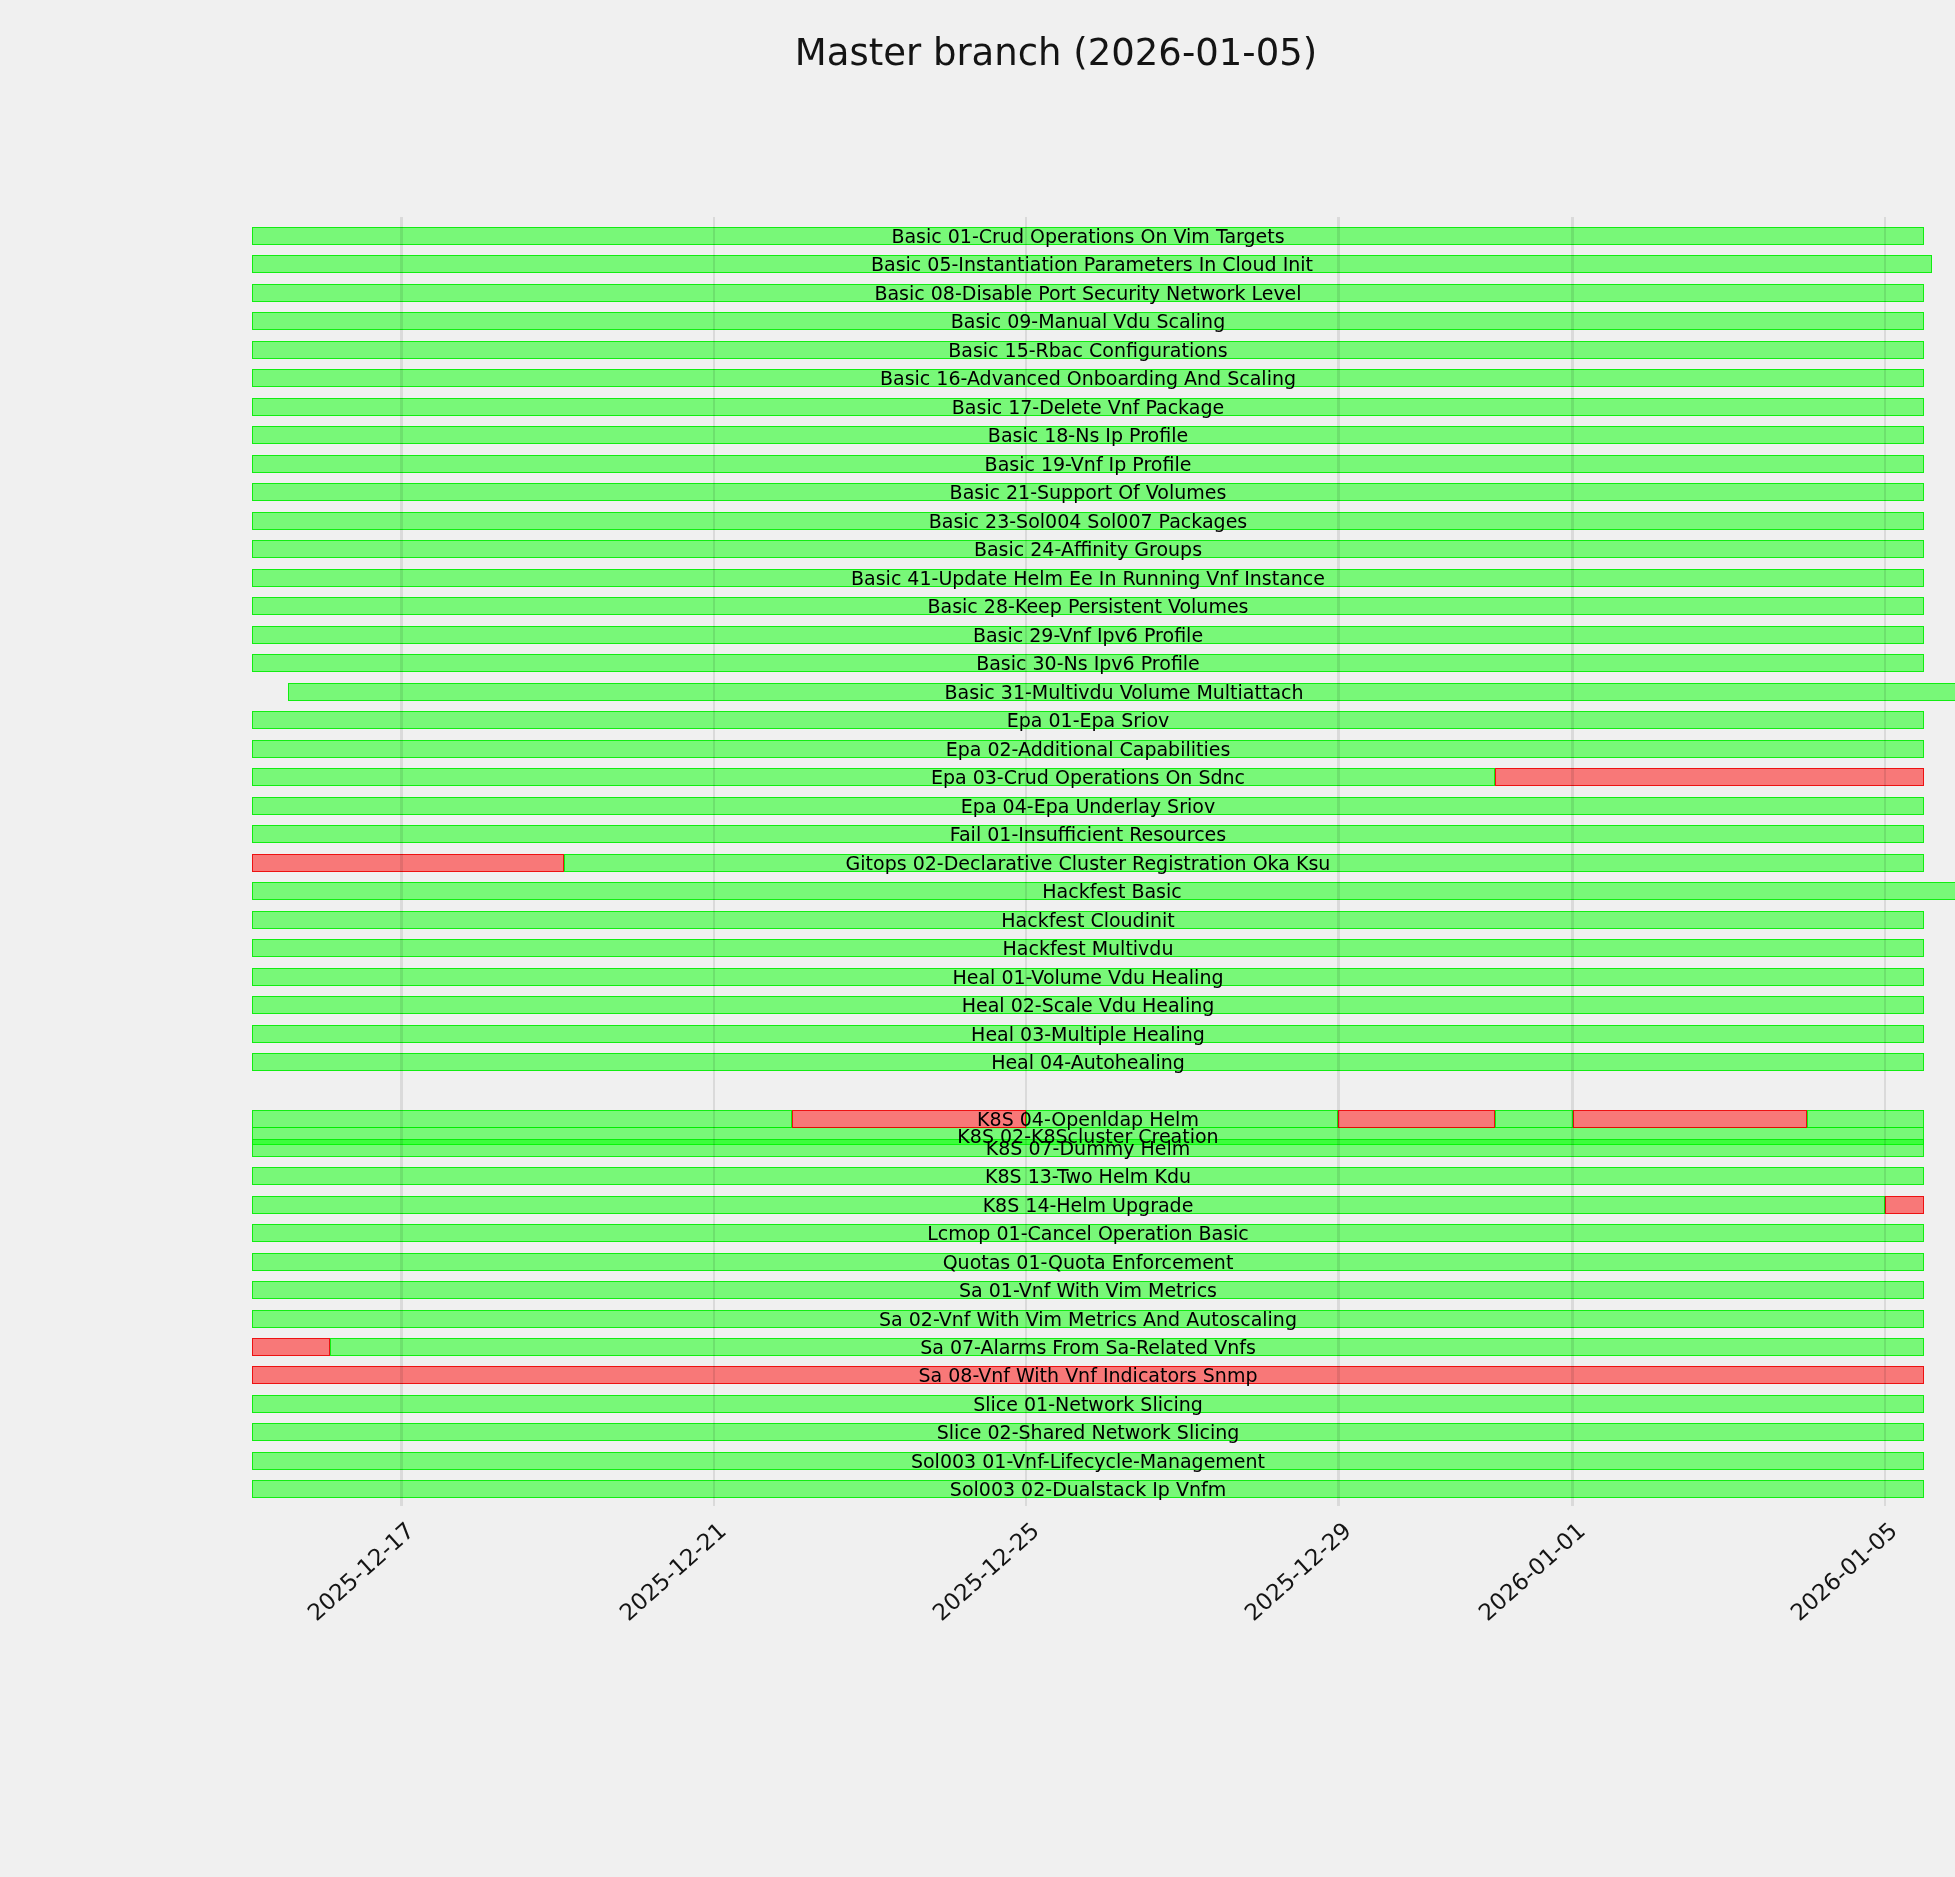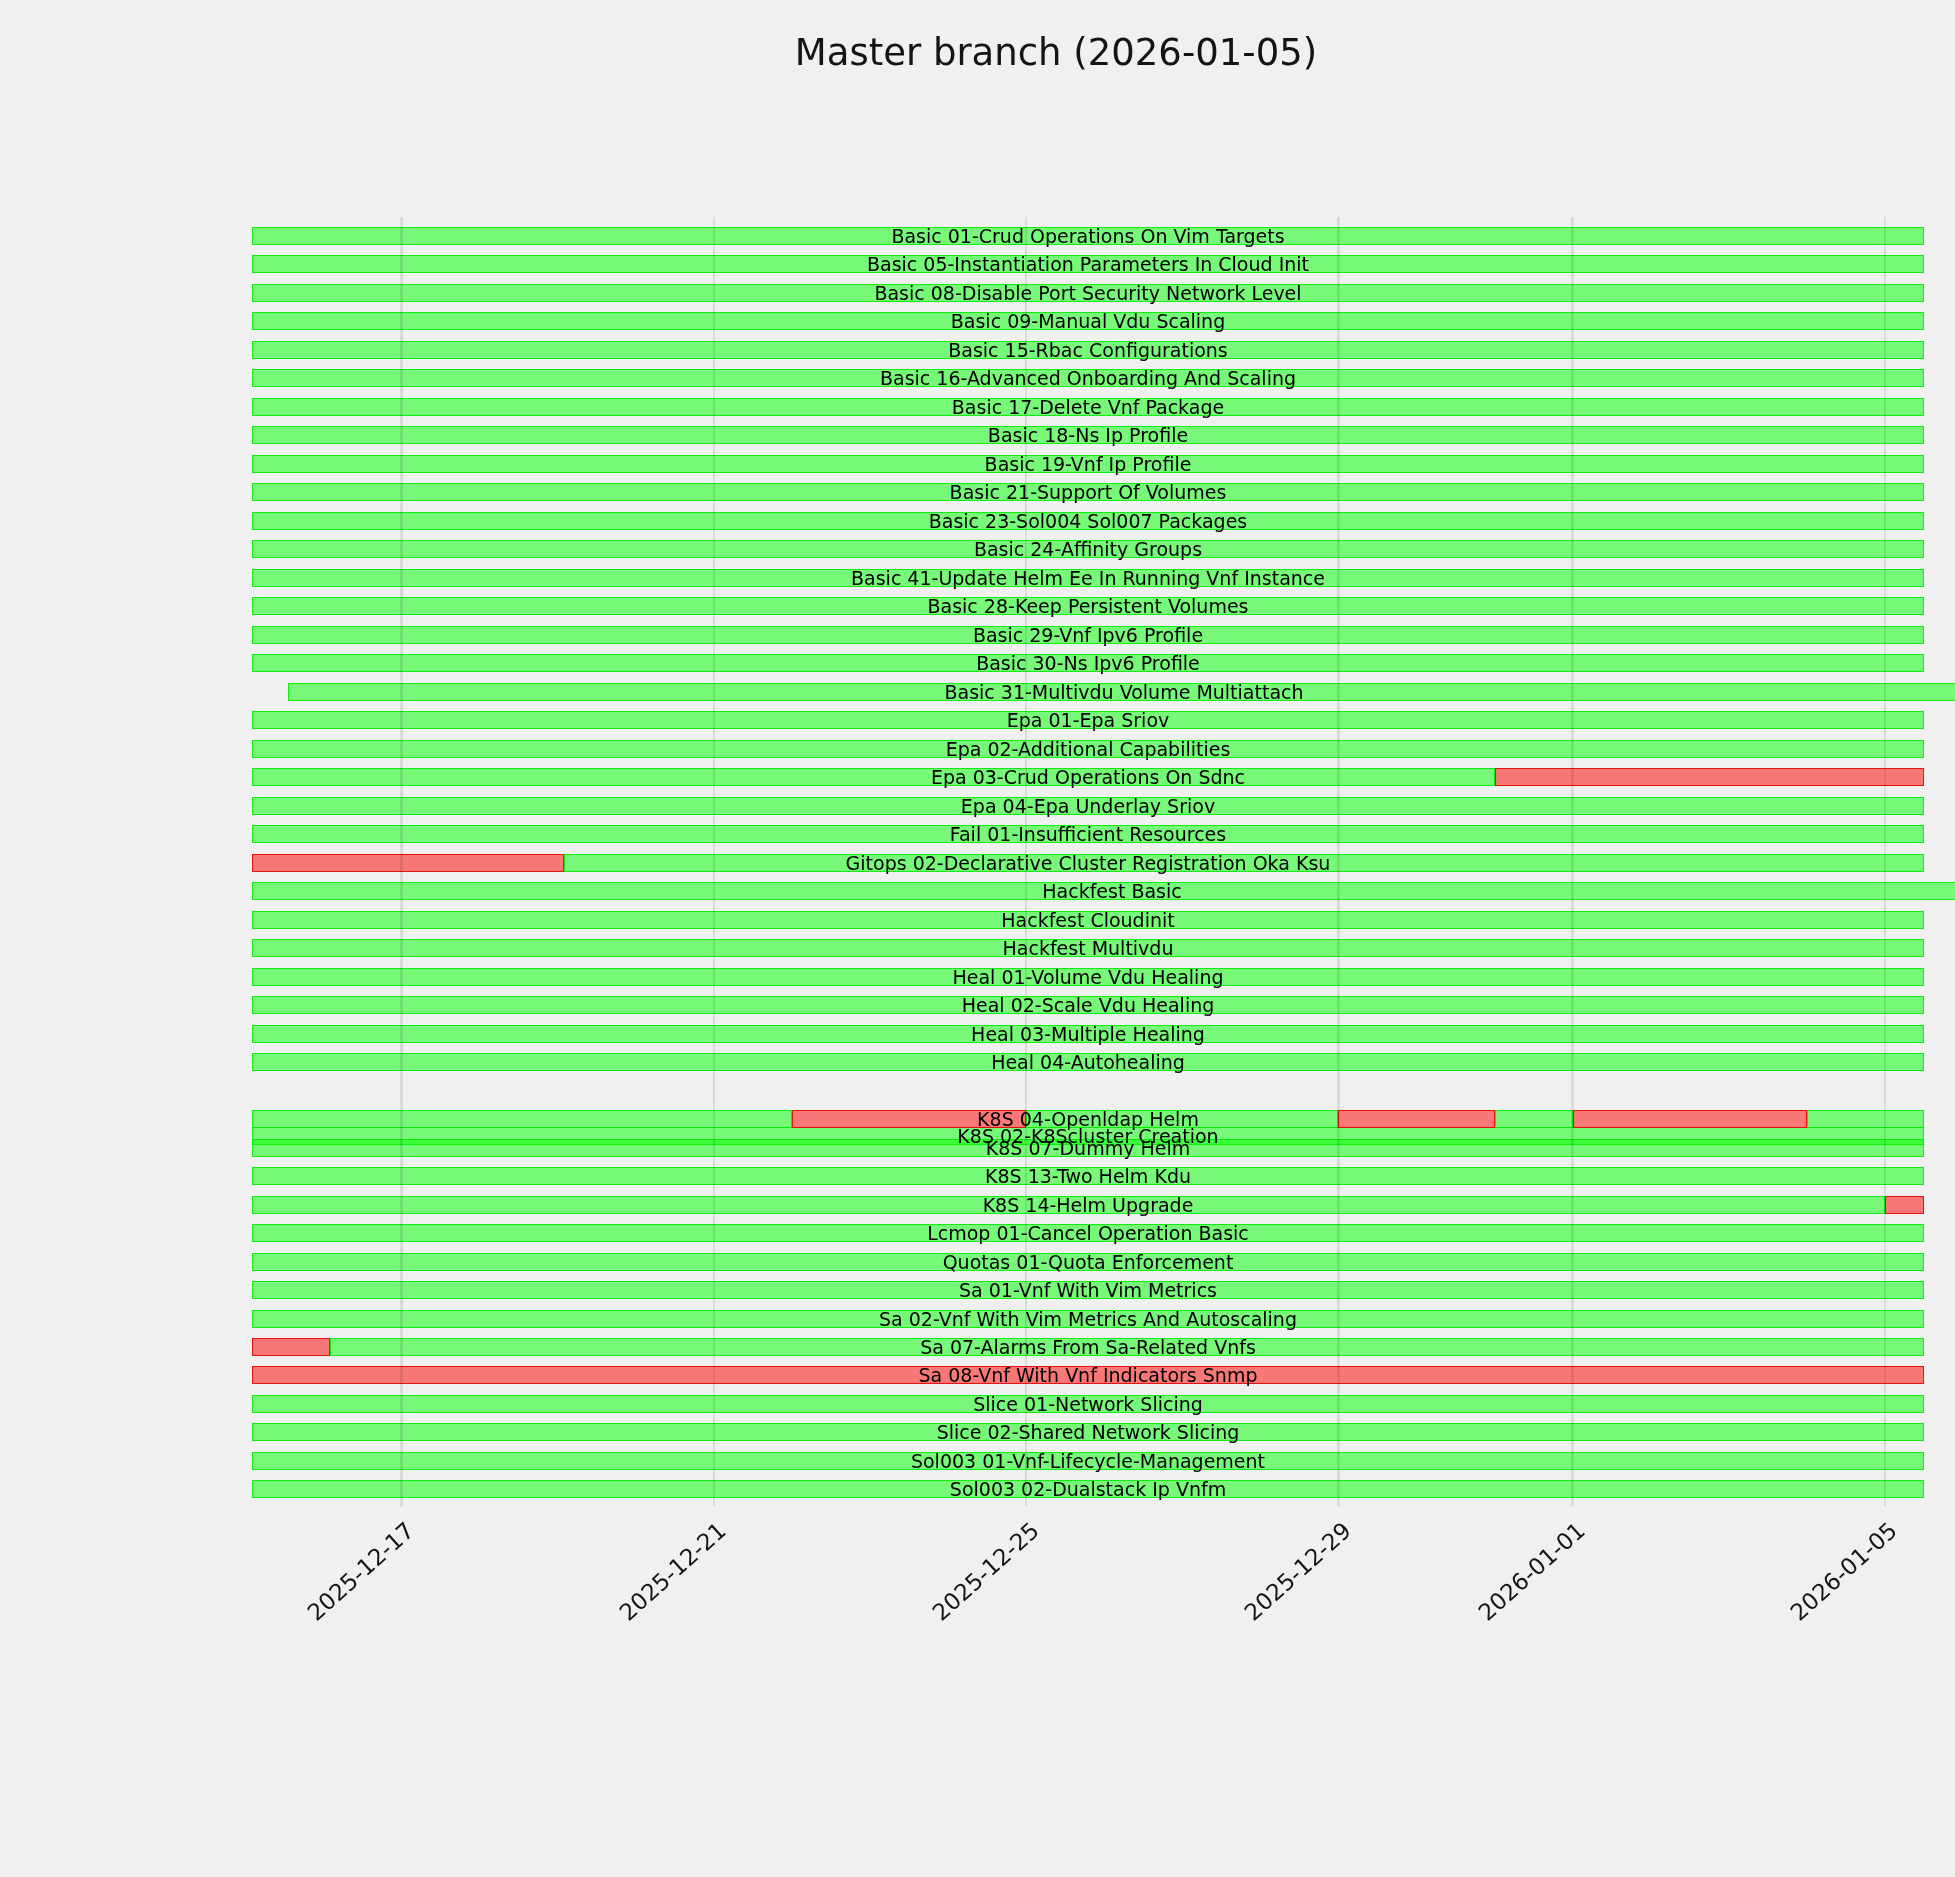--- a/index.html
+++ b/index.html
@@ -86,21 +86,21 @@
       <div class="gridline" style="left: 46.3035%;"></div>
       <div class="gridline" style="left: 64.9805%;"></div>
       <div class="gridline" style="left: 78.9883%;"></div>
       <div class="gridline" style="left: 97.6654%;"></div>
     </div>
   <div id="rows">
       <div class="row" style="top: 9.8px; height: 18.4px;">
         <div class="seg pass" style="left: 0%; width: 100%;"></div>
         <div class="row-label">Basic 01-Crud Operations On Vim Targets</div>
       </div>
-      <div class="row" style="top: 38px; height: 15px;">
+      <div class="row" style="top: 38px; height: 15px; padding-left: 8px;">
         <div class="seg pass" style="left: 0%; width: 100%;"></div>
         <div class="row-label">Basic 05-Instantiation Parameters In Cloud Init</div>
       </div>
       <div class="row" style="top: 67px; height: 18.4px;">
         <div class="seg pass" style="left: 0%; width: 100%;"></div>
         <div class="row-label">Basic 08-Disable Port Security Network Level</div>
       </div>
       <div class="row" style="top: 95px; height: 18.4px;">
         <div class="seg pass" style="left: 0%; width: 100%;"></div>
         <div class="row-label">Basic 09-Manual Vdu Scaling</div>

